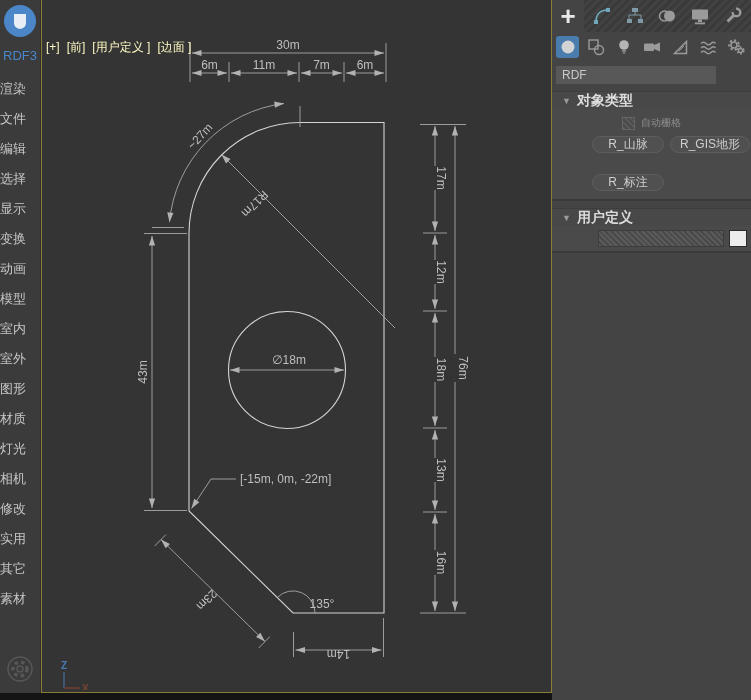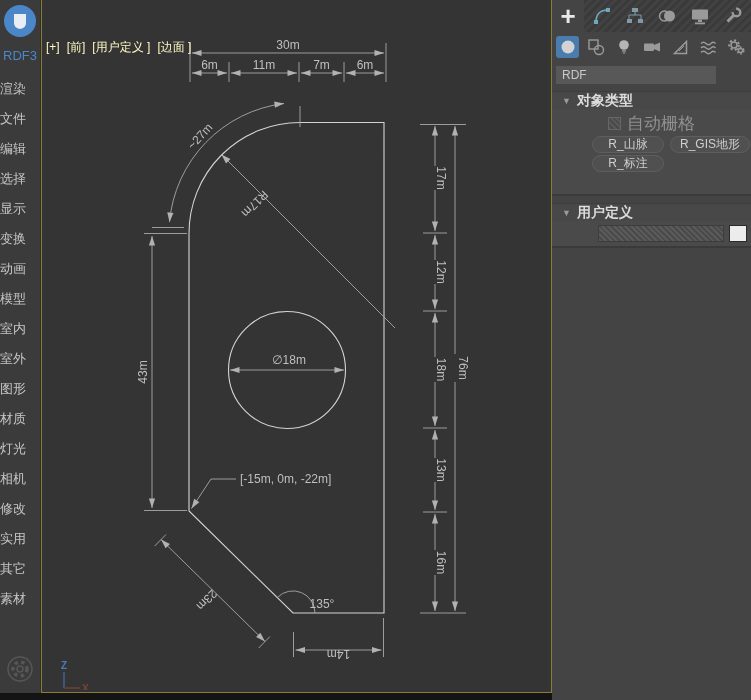--- a/index.html
+++ b/index.html
@@ -41,22 +41,22 @@
             font-size:12px;line-height:18px;padding-left:6px;box-sizing:border-box;cursor:pointer;}
   .rollout{margin-top:7px;}
   .rollout-header{height:17px;display:flex;align-items:center;gap:6px;padding-left:10px;
                   background:#484848;border-top:1px solid #3d3d3d;cursor:pointer;}
   .rollout-header .tri{color:#9a9a9a;font-size:9px;}
   .rollout-header .rtitle{color:#dcdcdc;font-size:14px;font-weight:bold;}
   .rollout-body{background:#4a4a4a;border-bottom:2px solid #3a3a3a;padding:6px 0 8px 0;}
   .autogrid{display:flex;align-items:center;justify-content:center;gap:6px;height:16px;}
   .cb{width:11px;height:11px;border:1px solid #666;
       background:repeating-linear-gradient(45deg,#585858 0 2px,#4a4a4a 2px 4px);}
-  .autogrid .cb-label{color:#909090;font-size:17px;}
-  .btn-grid{margin:5px 6px 14px 40px;display:grid;grid-template-columns:72px 80px;gap:2px 6px;}
+  .autogrid .cb-label{color:#909090;font-size:10px;}
+  .btn-grid{margin:5px 6px 0 40px;display:grid;grid-template-columns:72px 80px;gap:21px 6px;}
   .pbtn{height:17px;background:#505050;border:1px solid #5e5e5e;border-radius:9px;color:#cfcfcf;
         font-size:12px;line-height:15px;text-align:center;cursor:pointer;padding:0;
         font-family:"Liberation Sans","DejaVu Sans",sans-serif;}
   .name-row{display:flex;align-items:center;gap:5px;padding:4px 4px 4px 46px;}
   .name-field{width:128px;height:15px;border:1px solid #3c3c3c;
               background:repeating-linear-gradient(45deg,#5a5a5a 0 2px,#4a4a4a 2px 4px);}
   .swatch{width:16px;height:15px;background:#ececec;border:1px solid #2a2a2a;cursor:pointer;}
 
   svg text{font-family:"Liberation Sans","DejaVu Sans",sans-serif;}
 </style>

